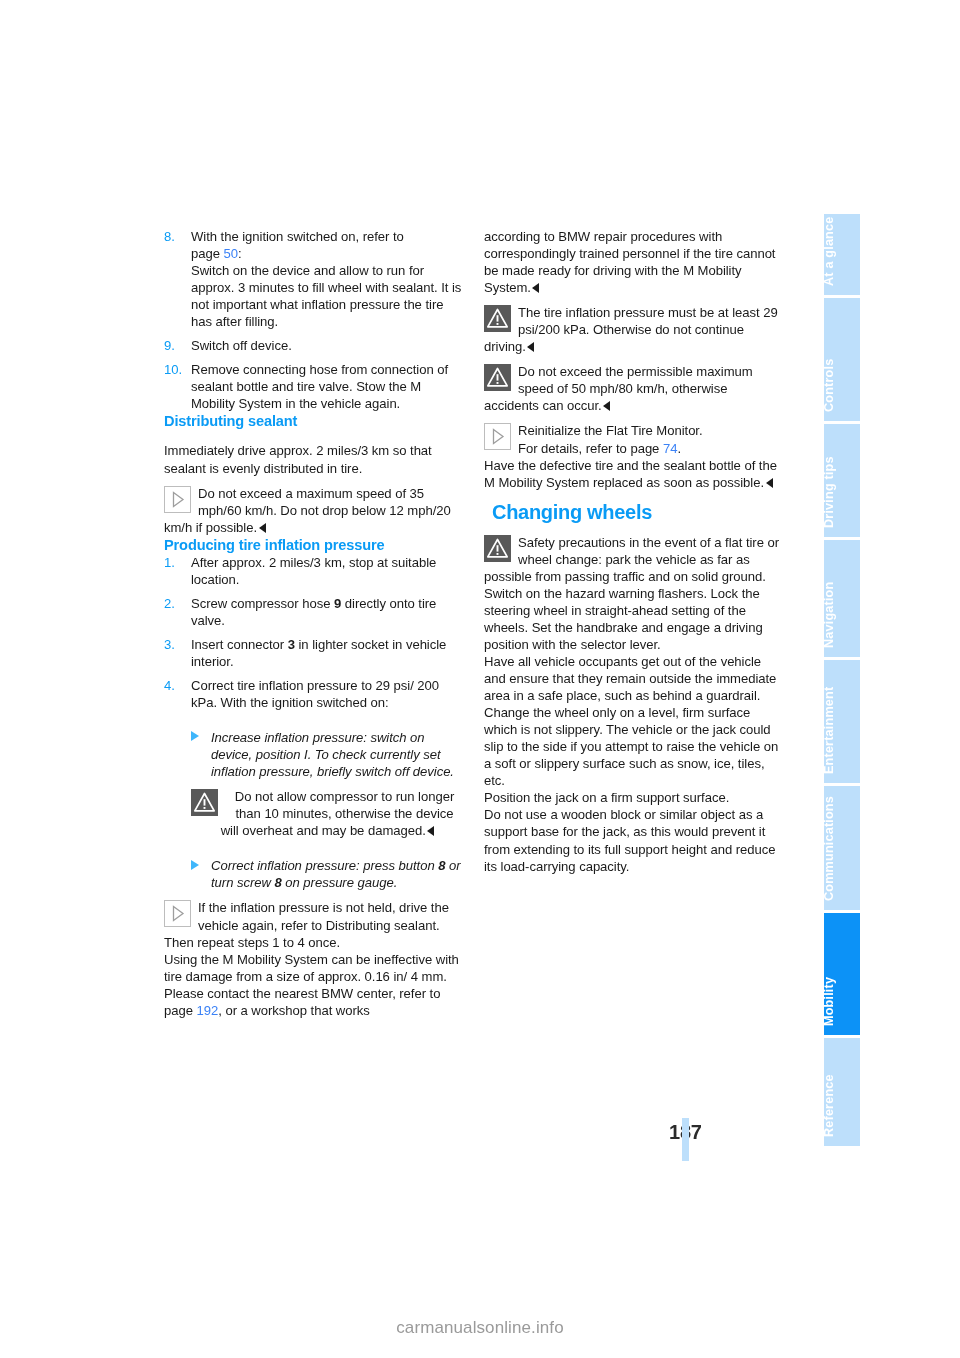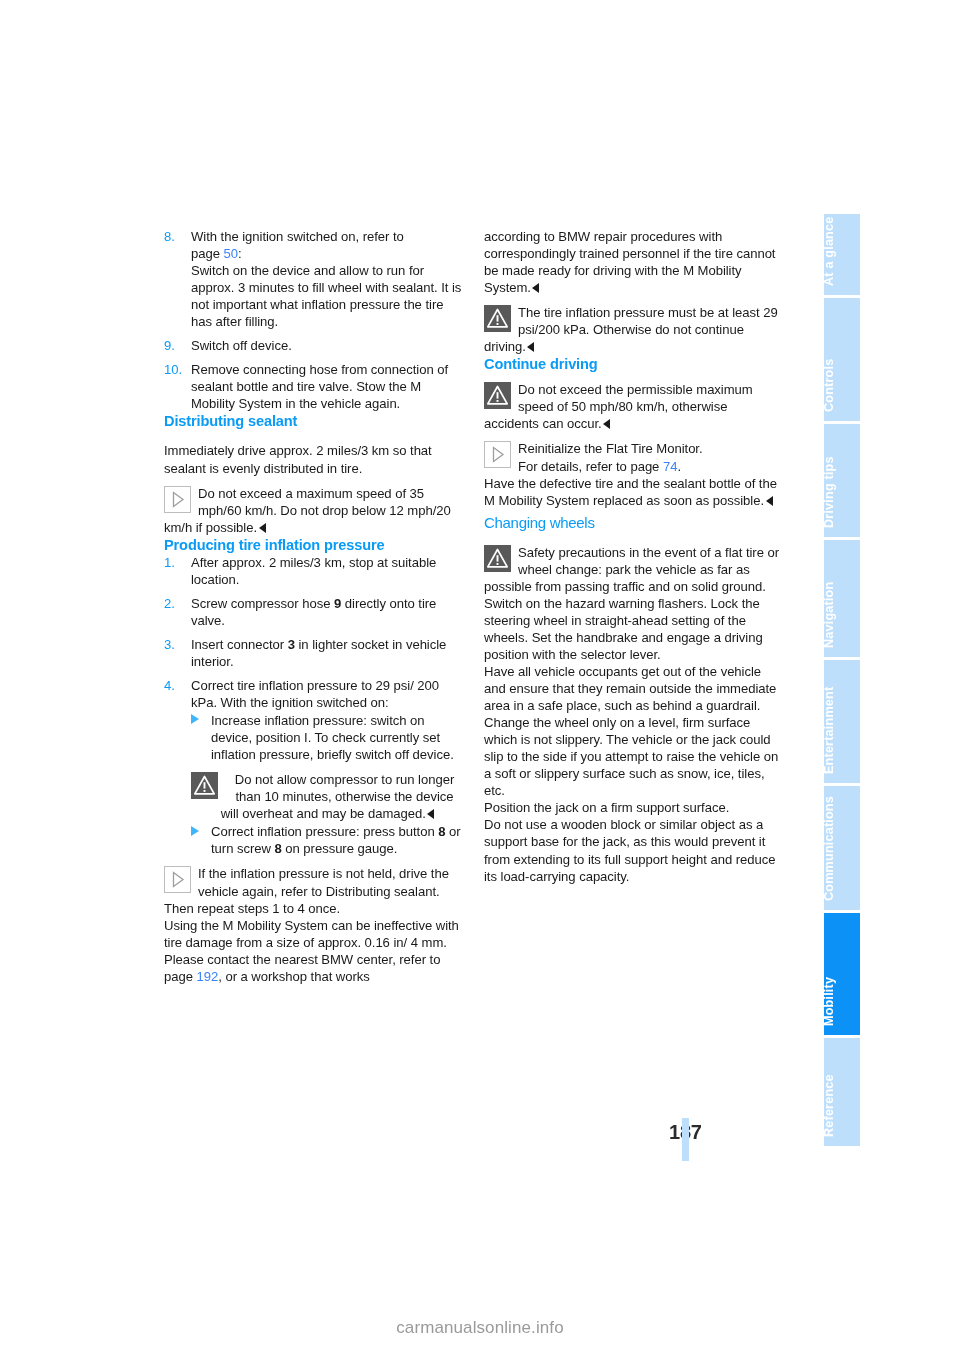--- a/index.html
+++ b/index.html
@@ -43,23 +43,23 @@
     color: #0a9bf5;
     font-size: 14.6px;
     font-weight: bold;
     margin: 0;
     padding: 0;
     line-height: 18px;
     letter-spacing: -0.15px;
   }
   h1.chap {
     color: #0a9bf5;
-    font-size: 15px;
-    font-weight: normal;
-    margin: 0;
+    font-size: 20px;
+    font-weight: bold;
+    margin: 8px;
     padding: 0;
     line-height: 27px;
     letter-spacing: -0.3px;
   }
   .sp-before-h2 { margin-top: 18px; }
   .sp-before-h1 { margin-top: 29px; }
   .sp-after-h2  { margin-top: 12px; }
   .sp-after-h1  { margin-top: 8px; }
   .sp-blk       { margin-top: 9px; }
 
@@ -78,22 +78,23 @@
     width: 24px;
     text-align: left;
   }
   .nitem.wide > .num { width: 26px; }
 
   
   .blist { margin: 0; padding: 0; }
   .bitem {
     position: relative;
     padding-left: 20px;
-    margin-top: 1px;
+    margin-top: 18px;
     margin-left: 27px;
+    font-style: italic;
   }
   .bitem > .tri {
     position: absolute;
     left: 0; top: 2.2px;
     width: 0; height: 0;
     border-left: 8px solid #3fb6fb;
     border-top: 5.4px solid transparent;
     border-bottom: 5.4px solid transparent;
   }
 
@@ -311,21 +312,20 @@
       <span class="ico ico-warn">
         <svg width="27" height="27" viewBox="0 0 27 27" aria-hidden="true">
           <polygon points="13.5,4.5 23.2,21.8 3.8,21.8" fill="none" stroke="#ffffff" stroke-width="1.7" stroke-linejoin="round"></polygon>
           <rect x="12.55" y="10.2" width="1.9" height="6.4" fill="#ffffff"></rect>
           <rect x="12.55" y="18.0" width="1.9" height="1.9" fill="#ffffff"></rect>
         </svg>
       </span>
       <span class="body"><span>The tire inflation pressure must be at least 29 psi/200 kPa. Otherwise do not continue driving.</span><span class="endmark"></span></span>
     </div>
 
-    <h2 class="sec sp-before-h2">Continue driving</h2>
 
     <div class="callout sp-after-h2">
       <span class="ico ico-warn">
         <svg width="27" height="27" viewBox="0 0 27 27" aria-hidden="true">
           <polygon points="13.5,4.5 23.2,21.8 3.8,21.8" fill="none" stroke="#ffffff" stroke-width="1.7" stroke-linejoin="round"></polygon>
           <rect x="12.55" y="10.2" width="1.9" height="6.4" fill="#ffffff"></rect>
           <rect x="12.55" y="18.0" width="1.9" height="1.9" fill="#ffffff"></rect>
         </svg>
       </span>
       <span class="body"><span>Do not exceed the permissible maximum speed of 50 mph/80 km/h, otherwise accidents can occur.</span><span class="endmark"></span></span>

